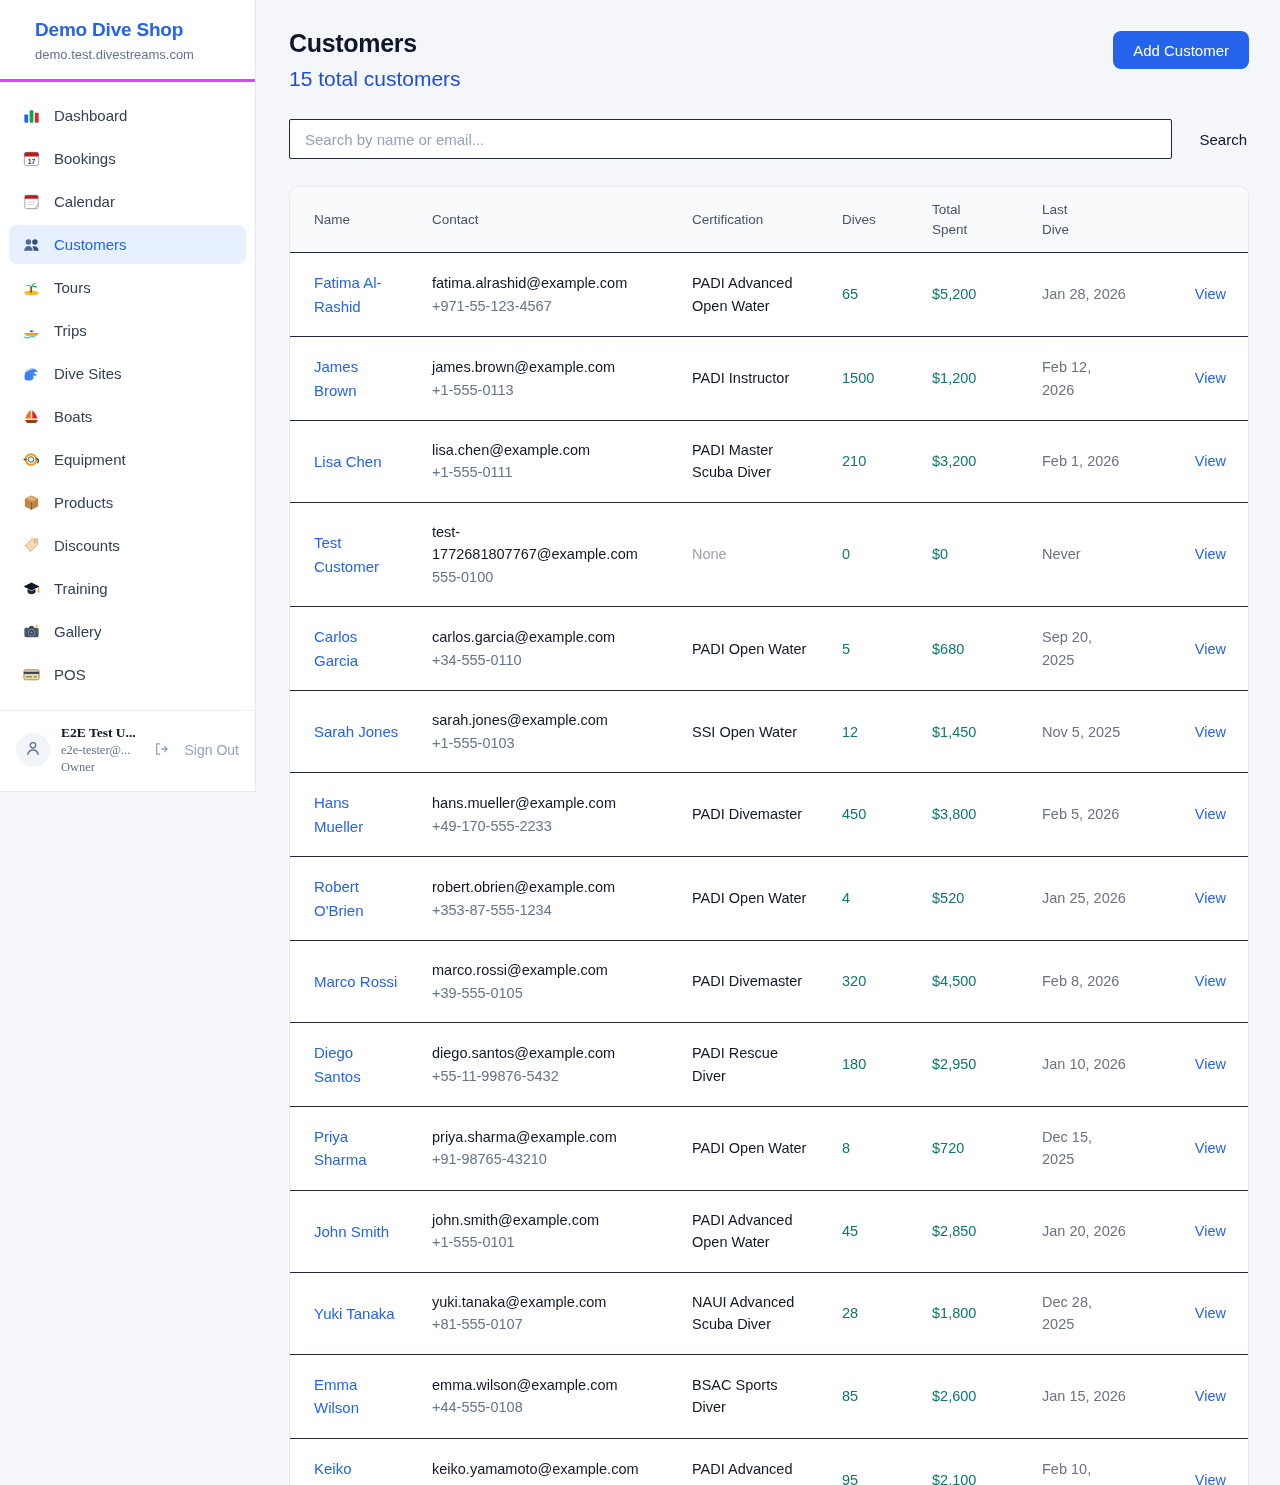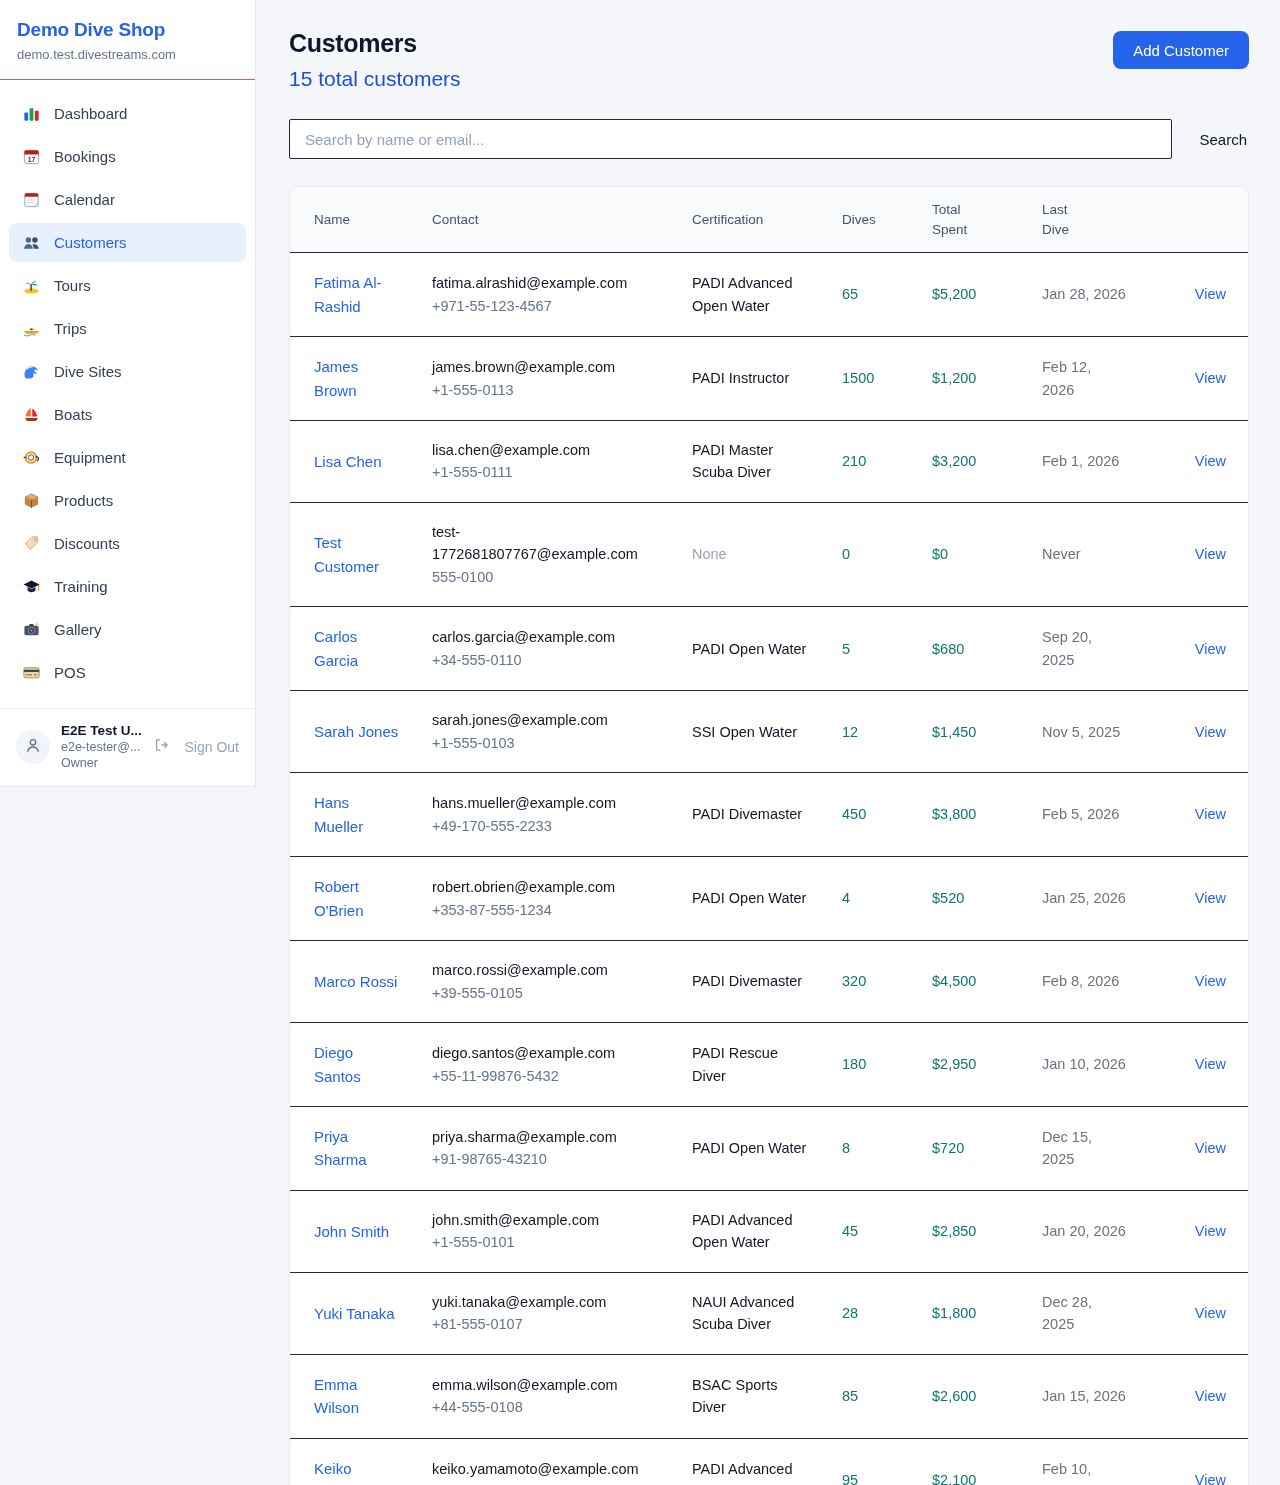--- a/index.html
+++ b/index.html
@@ -4,21 +4,21 @@
 <style>
   * { box-sizing: border-box; margin: 0; padding: 0; }
   html, body { background: #f4f6f9; font-family: "Liberation Sans", sans-serif; color: #0f172a; }
   .app { width: 1280px; display: flex; align-items: flex-start; }
 
   
   .sidebar {
     width: 256px; flex: 0 0 256px; background: #ffffff;
     border-right: 1px solid #e5e9ef; border-bottom: 1px solid #e5e9ef;
   }
-  .side-header { padding: 19px 17px 17px; border-bottom: 1px solid #d946ef; }
+  .side-header { padding: 19px 35px 17px; border-bottom: 3px solid #d946ef; }
   .shop-name { color: #2563eb; font-size: 19px; font-weight: 700; letter-spacing: -0.2px; }
   .shop-domain { color: #64748b; font-size: 13px; margin-top: 6px; }
   .nav { padding: 14px 9px 12px; text-align: center; }
   .nav-item {
     display: flex; align-items: center; gap: 13px;
     padding: 10px 13px; margin-bottom: 4px; border-radius: 8px;
     font-size: 15px; color: #334155; cursor: pointer;
   }
   .nav-item.active { background: #e7f0fe; color: #2563eb; font-weight: 500; }
   .nav-icon { width: 19px; height: 19px; display: inline-flex; }
@@ -26,21 +26,21 @@
 
   .side-footer {
     border-top: 1px solid #eceff3; padding: 14px 16px 16px;
     display: flex; align-items: center; gap: 11px;
   }
   .avatar {
     width: 34px; height: 34px; border-radius: 50%; background: #f1f5f9;
     display: flex; align-items: center; justify-content: center; flex: 0 0 34px;
   }
   .avatar svg { width: 18px; height: 18px; }
-  .user-info { flex: 1; min-width: 0; }
+  .user-info { flex: 1; min-width: 0; font-family: Liberation Serif, serif; }
   .user-name { font-size: 13.5px; font-weight: 700; color: #0f172a; white-space: nowrap; }
   .user-email, .user-role { font-size: 12.5px; color: #64748b; margin-top: 2px; white-space: nowrap; }
   .signout {
     display: flex; align-items: center; gap: 16px; background: none; border: none;
     color: #94a3b8; font-size: 14px; font-family: inherit; cursor: pointer; padding: 0;
   }
   .signout svg { width: 16px; height: 16px; }
 
   
   .main { flex: 1; padding: 29px 31px 30px 33px; min-width: 0; }

